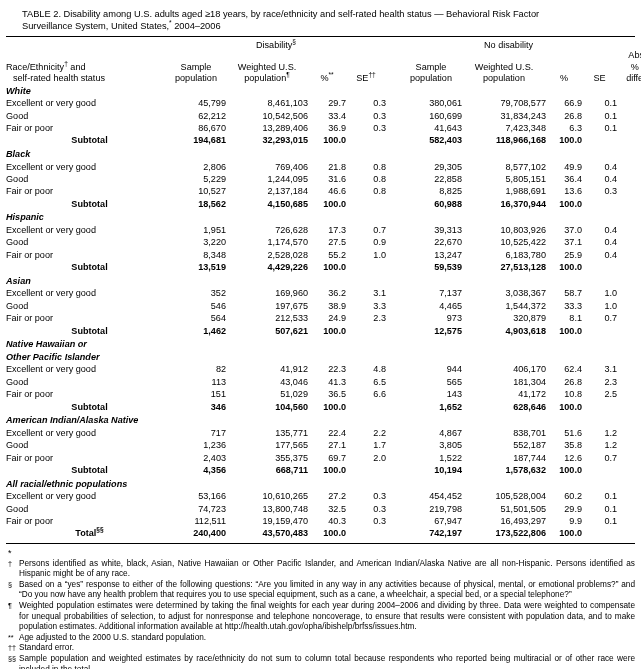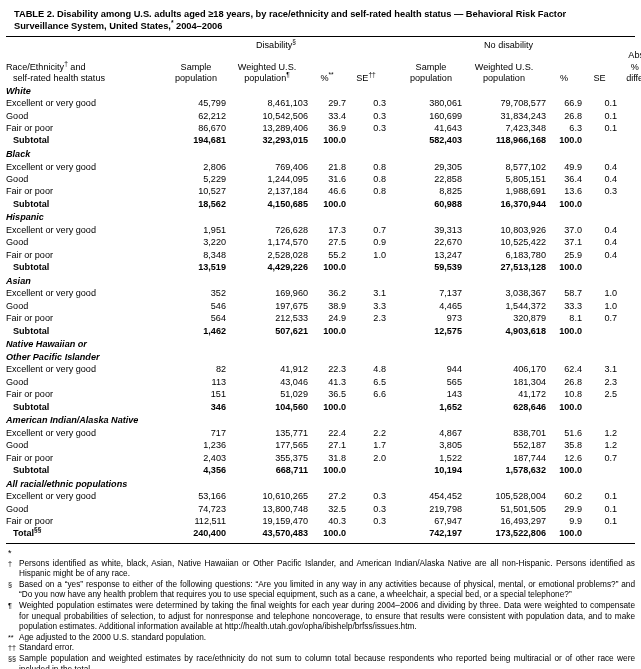--- a/index.html
+++ b/index.html
@@ -14,24 +14,24 @@
     color: #000000;
     overflow: hidden;
   }
   .page {
     padding: 6px 6px 0 6px;
     box-sizing: border-box;
     width: 641px;
   }
   .title {
     font-size: 9.3px;
-    font-weight: bold;
+    font-weight: normal;
     line-height: 12.2px;
     letter-spacing: -0.02px;
-    margin: 2px 0 0 8px;
+    margin: 2px 0 0 16px;
   }
   .rule-thick {
     border-top: 1.6px solid #000;
     margin-top: 4px;
   }
   table.tbl {
     border-collapse: collapse;
     width: 629px;
     table-layout: fixed;
     font-size: 9.1px;
@@ -75,21 +75,21 @@
     text-align: right;
     padding-right: 7px;
   }
   .num-abs {
     text-align: right;
     padding-right: 2px;
   }
   tr.datarow td { height: 12.4px; line-height: 12.4px; }
   tr.grouprow td { height: 12.6px; line-height: 12.6px; font-weight: bold; font-style: italic; }
   tr.subtotalrow td { height: 13.6px; line-height: 13.6px; font-weight: bold; }
-  tr.subtotalrow td.firstcol { padding-left: 7px; }
+  tr.subtotalrow td.firstcol { padding-left: 7px; text-align: center; }
   sup {
     font-size: 6.6px;
     vertical-align: super;
     line-height: 0;
   }
   .foot-wrap {
     margin-top: 2px;
     font-size: 8.25px;
     line-height: 10.6px;
   }
@@ -505,21 +505,21 @@
           <td class="num">3,805</td>
           <td class="num">552,187</td>
           <td class="num">35.8</td>
           <td class="num">1.2</td>
           <td class="num-abs">8.7</td>
         </tr>
         <tr class="datarow">
           <td class="indent1">Fair or poor</td>
           <td class="num">2,403</td>
           <td class="num">355,375</td>
-          <td class="num">31.8</td>
+          <td class="num">69.7</td>
           <td class="num">2.0</td>
           <td></td>
           <td class="num">1,522</td>
           <td class="num">187,744</td>
           <td class="num">12.6</td>
           <td class="num">0.7</td>
           <td class="num-abs">37.9</td>
         </tr>
         <tr class="subtotalrow">
           <td class="firstcol">Subtotal</td>

